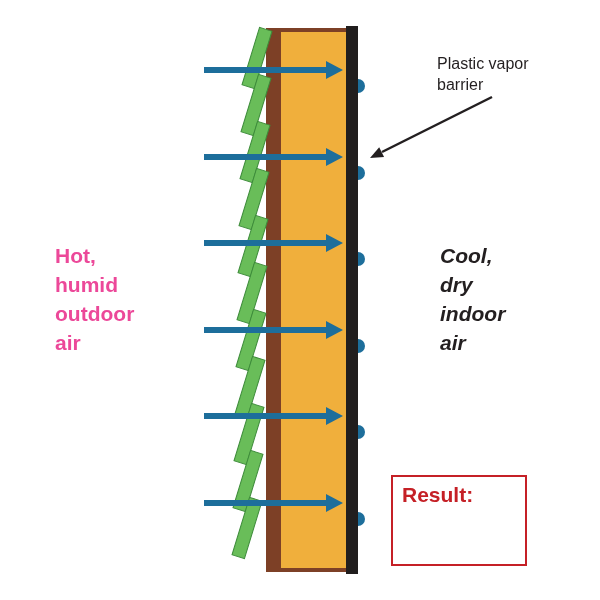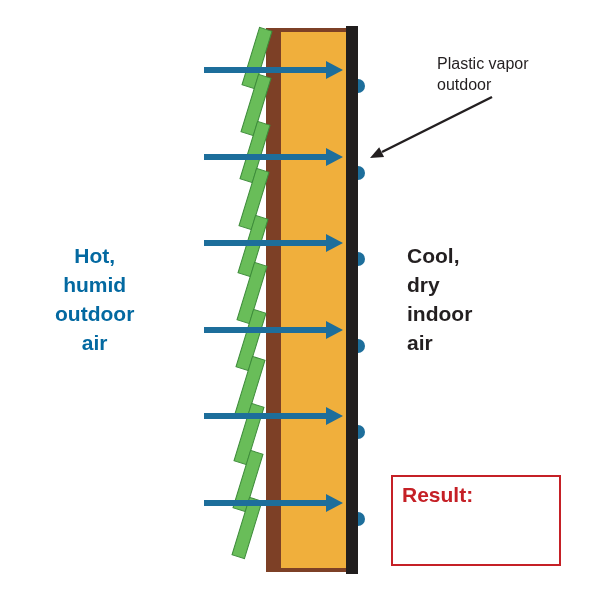--- a/index.html
+++ b/index.html
@@ -3,24 +3,24 @@
 <meta charset="utf-8">
 <style>
   * { margin:0; padding:0; box-sizing:border-box; }
   html,body { width:600px; height:600px; }
   body { background:#ffffff; font-family:"Liberation Sans", sans-serif; }
   .canvas { position:relative; width:600px; height:600px; background:#ffffff; overflow:hidden; }
   .art { position:absolute; left:0; top:0; width:600px; height:600px; }
   .label { position:absolute; white-space:pre-line; }
   .air-label { font-size:21px; font-weight:700; line-height:29px; }
   .outdoor-pos { left:55px; top:241px; }
-  .indoor-pos { left:407px; top:241px; }
+  .indoor-pos { left:440px; top:241px;font-style:italic; }
   .vapor-pos { left:437px; top:53px; font-size:16px; font-weight:400; line-height:21px; }
   .result-box {
-    position:absolute; left:391px; top:475px; width:170px; height:91px;
+    position:absolute; left:391px; top:475px; width:136px; height:91px;
     border:2.5px solid; background:#ffffff; padding:5px 9px;
     font-size:21px; line-height:26px;
   }
   .result-title { font-weight:700; }
   .result-detail { white-space:pre-line; font-weight:400; }
 </style>
 </head>
 <body>
 
 <div class="canvas">
@@ -80,30 +80,30 @@
       <path d="M358 425 A7 7 0 0 1 358 439 Z"></path>
       <path d="M358 512 A7 7 0 0 1 358 526 Z"></path>
     </g>
 
     <g fill="#231F20" stroke="#231F20">
       <line x1="492" y1="97" x2="382" y2="152" stroke-width="2.5"></line>
       <polygon points="370,158 379.2,147.3 384.1,157.1" stroke="none"></polygon>
     </g>
   </svg>
 
-  <div class="label air-label outdoor-pos" style="color: #0369a1; text-align: center;">Hot,
+  <div class="label air-label outdoor-pos" style="color: #ec4899;">Hot,
 humid
 outdoor
 air</div>
 
   <div class="label air-label indoor-pos" style="color: rgb(35, 31, 32);">Cool,
 dry
 indoor
 air</div>
 
   <div class="label vapor-pos" style="color: rgb(35, 31, 32);">Plastic vapor
-outdoor</div>
+barrier</div>
 
   <div class="result-box" style="border-color: rgb(197, 32, 38); color: rgb(197, 32, 38);">
     <div class="result-title">Result:</div>
   </div>
 
 </div>
 
 </body></html>

